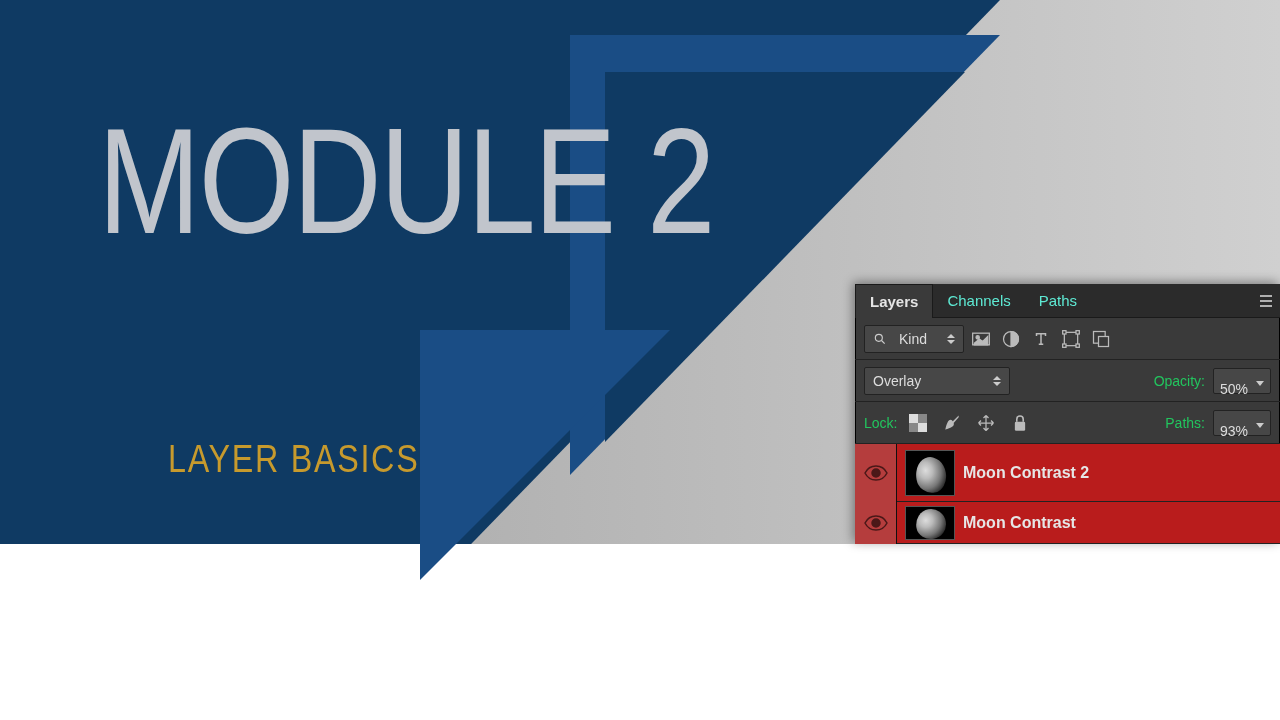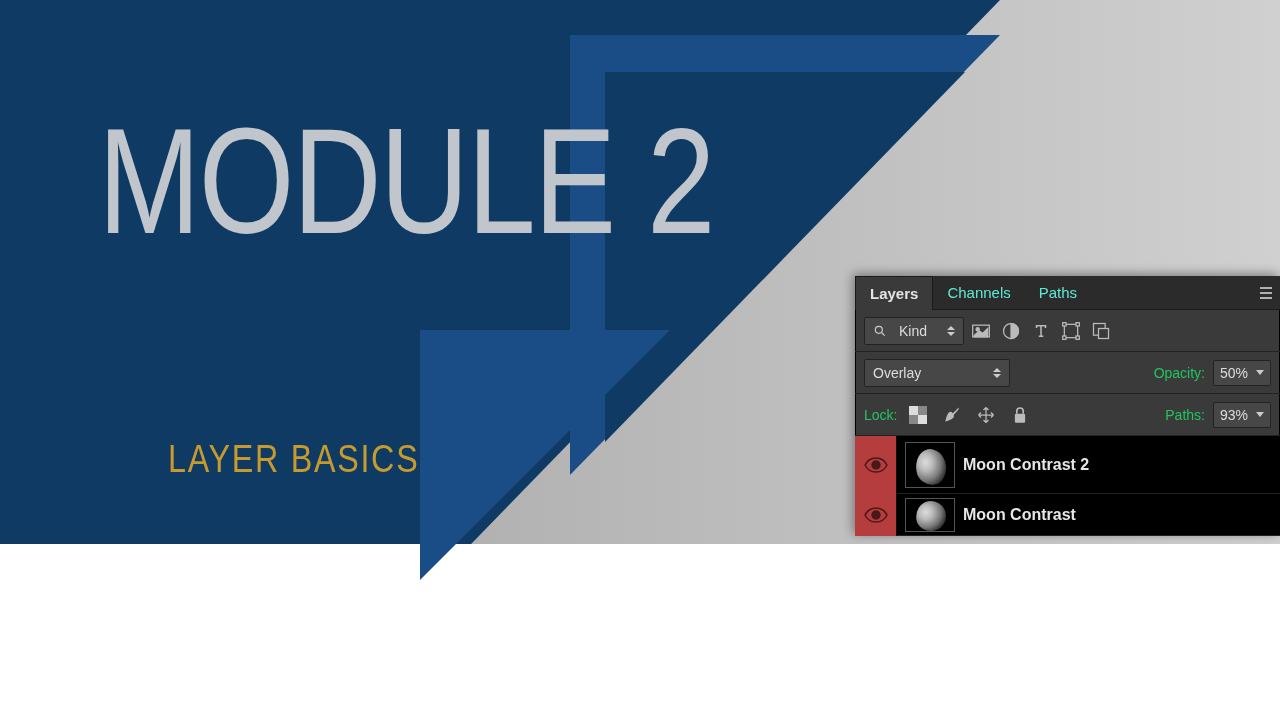--- a/index.html
+++ b/index.html
@@ -58,21 +58,21 @@
     letter-spacing: 2px;
     color: #c79a2d;
     font-family: "Arial Narrow", Arial, sans-serif;
     transform: scaleX(0.85);
     transform-origin: left center;
   }
 
   
   .panel {
     position: absolute;
-    right: 0; bottom: 8px;
+    right: 0; bottom: 0;
     width: 425px;
     background: #3a3a3a;
     color: #c8c8c8;
     font-size: 15px;
     box-shadow: 0 0 0 1px #000 inset, -2px -2px 10px rgba(0,0,0,0.4);
   }
   .tabs {
     display: flex;
     align-items: center;
     height: 34px;
@@ -130,30 +130,30 @@
   .select .arr::before{content:"";width:0;height:0;border-left:4px solid transparent;border-right:4px solid transparent;border-bottom:4px solid #ccc;}
   .select .arr::after{content:"";width:0;height:0;border-left:4px solid transparent;border-right:4px solid transparent;border-top:4px solid #ccc;}
   .icon-btn {
     width: 26px; height: 26px;
     display: inline-flex; align-items: center; justify-content: center;
     color: #b5b5b5;
     cursor: pointer;
   }
   .lbl { font-size: 14px; color: #22c55e; }
   .pct-box {
-    display:flex;align-items:center;gap:4px;
+    display:flex;align-items:flex-start;gap:4px;
     background:#474747;border:1px solid #222;border-radius:2px;
-    height:26px;padding:4px 6px;color:#ddd;font-size:14px;
+    height:26px;padding:12px 6px;color:#ddd;font-size:14px;
   }
   .pct-box .dd{width:0;height:0;border-left:4px solid transparent;border-right:4px solid transparent;border-top:5px solid #ccc;margin-left:4px;}
   .row2 { gap: 4px; }
   .row3 { }
 
   
-  .layers { background:#000000; }
+  .layers { background:#b91c1c; }
   .layer {
     display:flex; align-items:center; height:58px;
     border-bottom:1px solid #222;
   }
   .vis {
     width:42px;height:58px;background:#b53d3d;border-right:1px solid #111;
     display:flex;align-items:center;justify-content:center;cursor:pointer;
   }
   .thumb {
     width:50px;height:46px;margin:0 8px;background:#000;border:1px solid #555;

